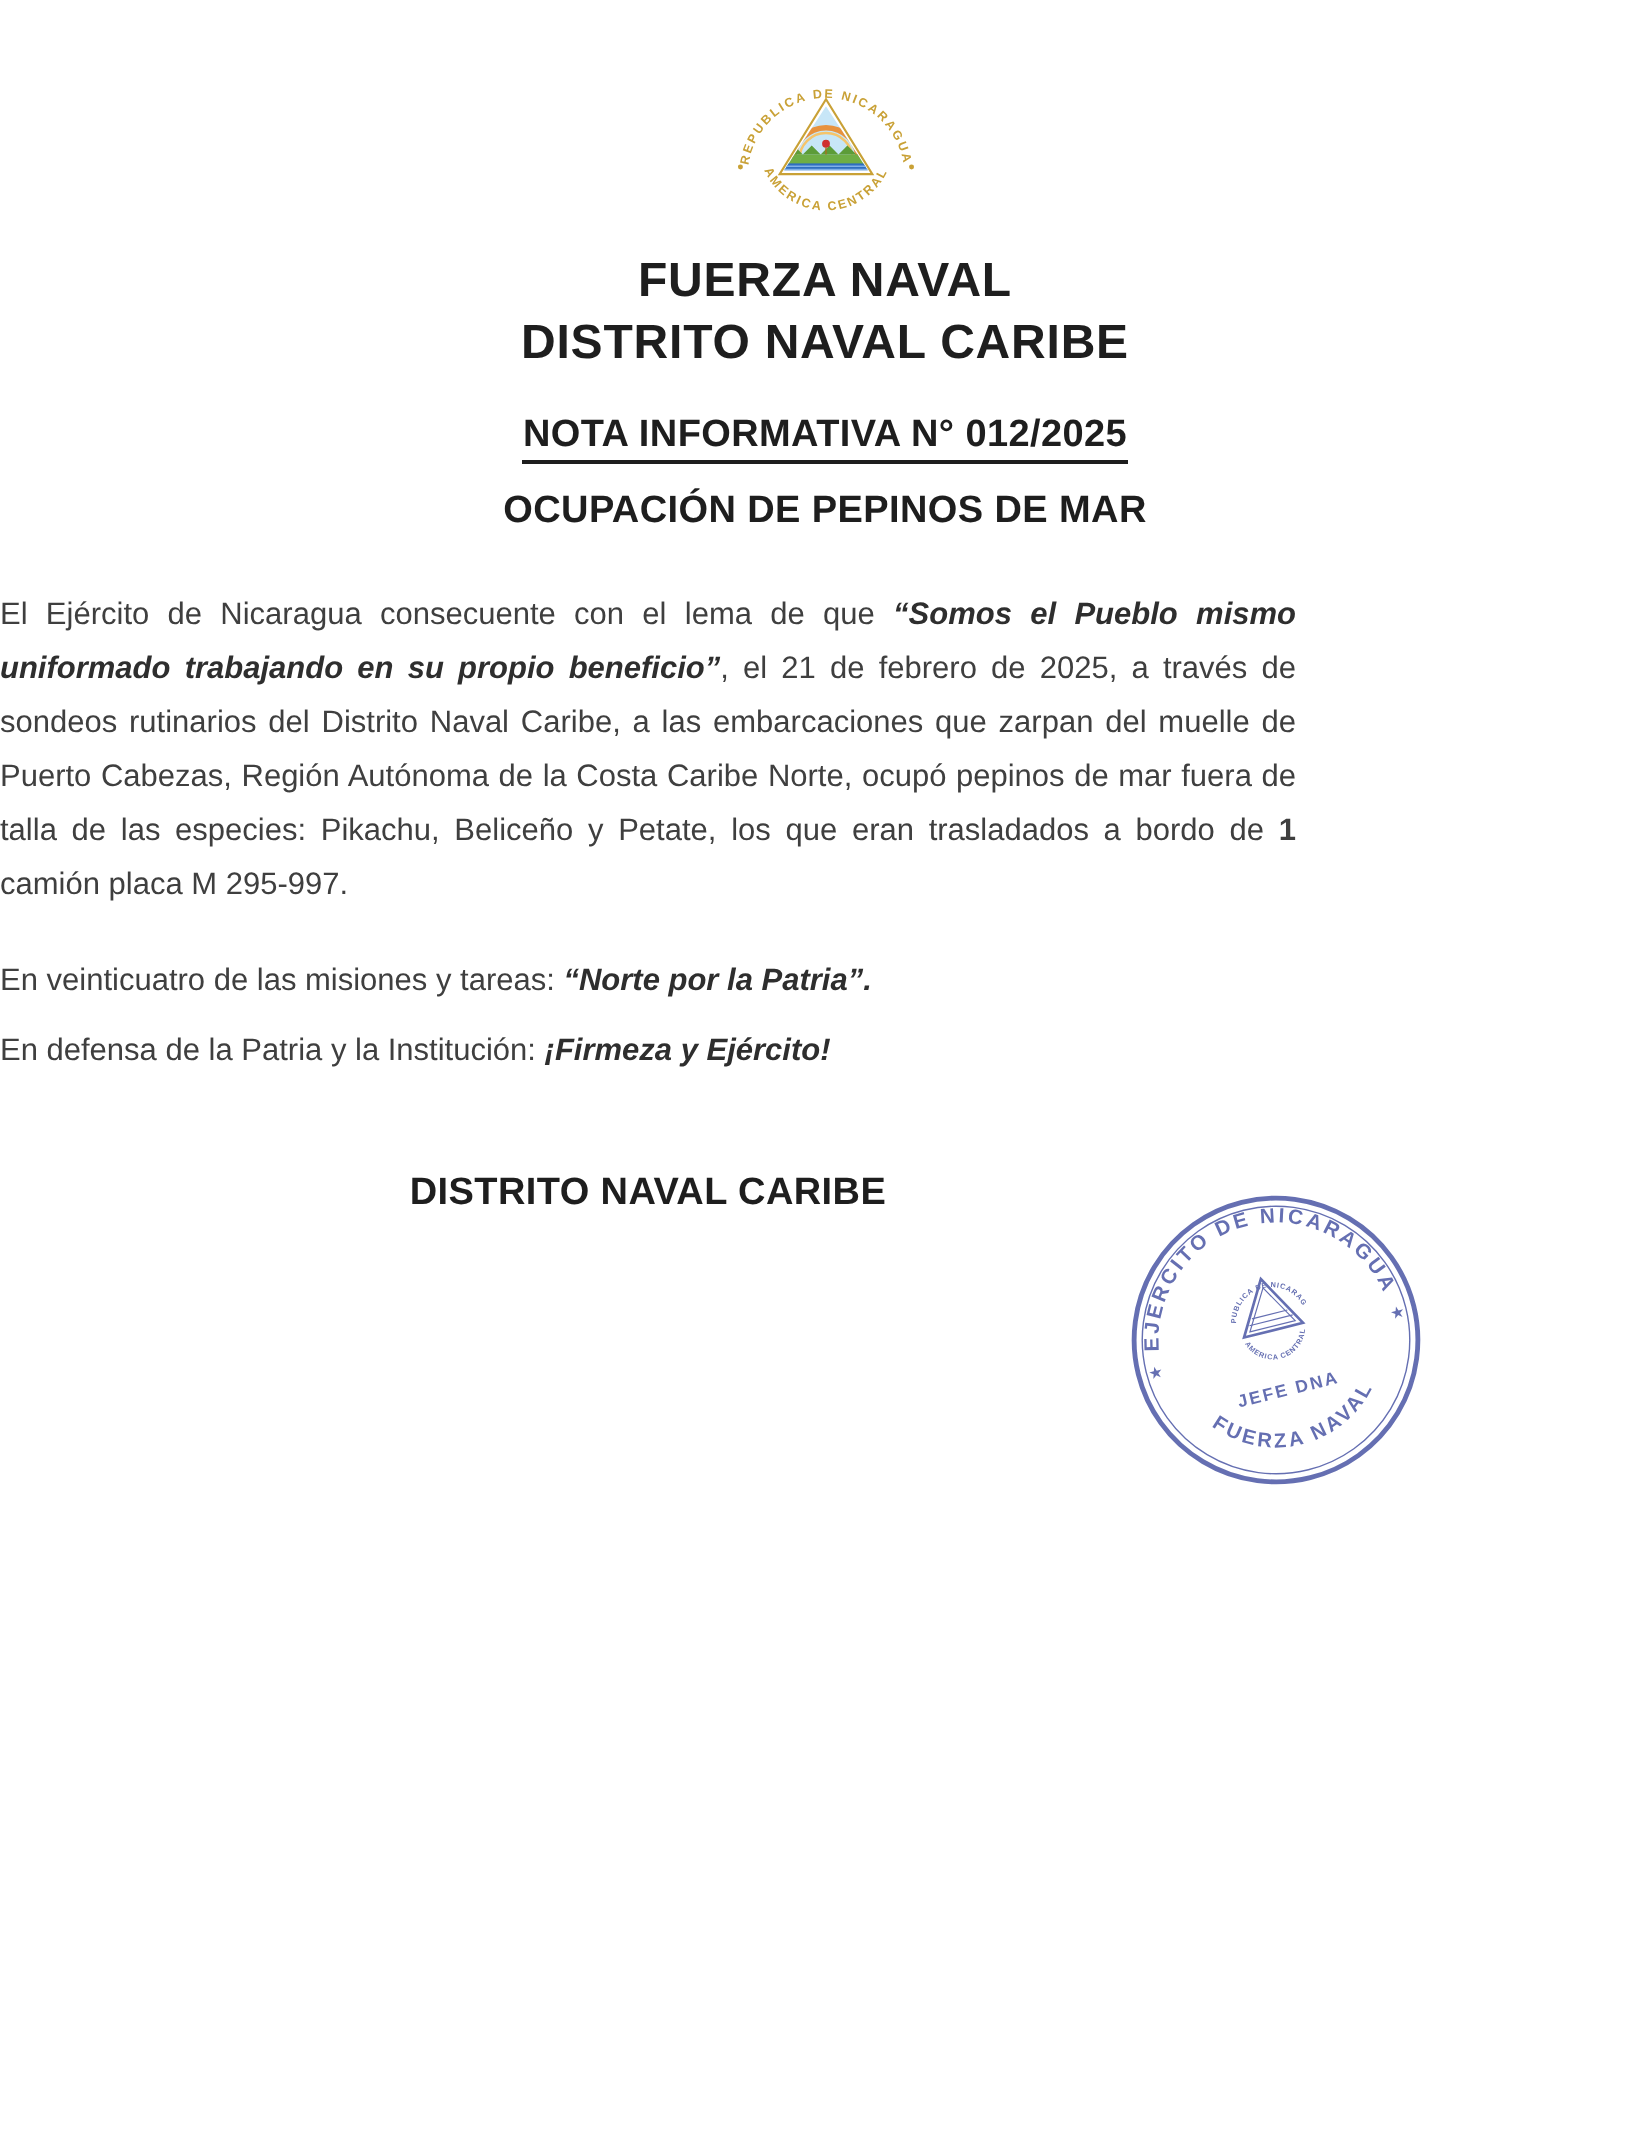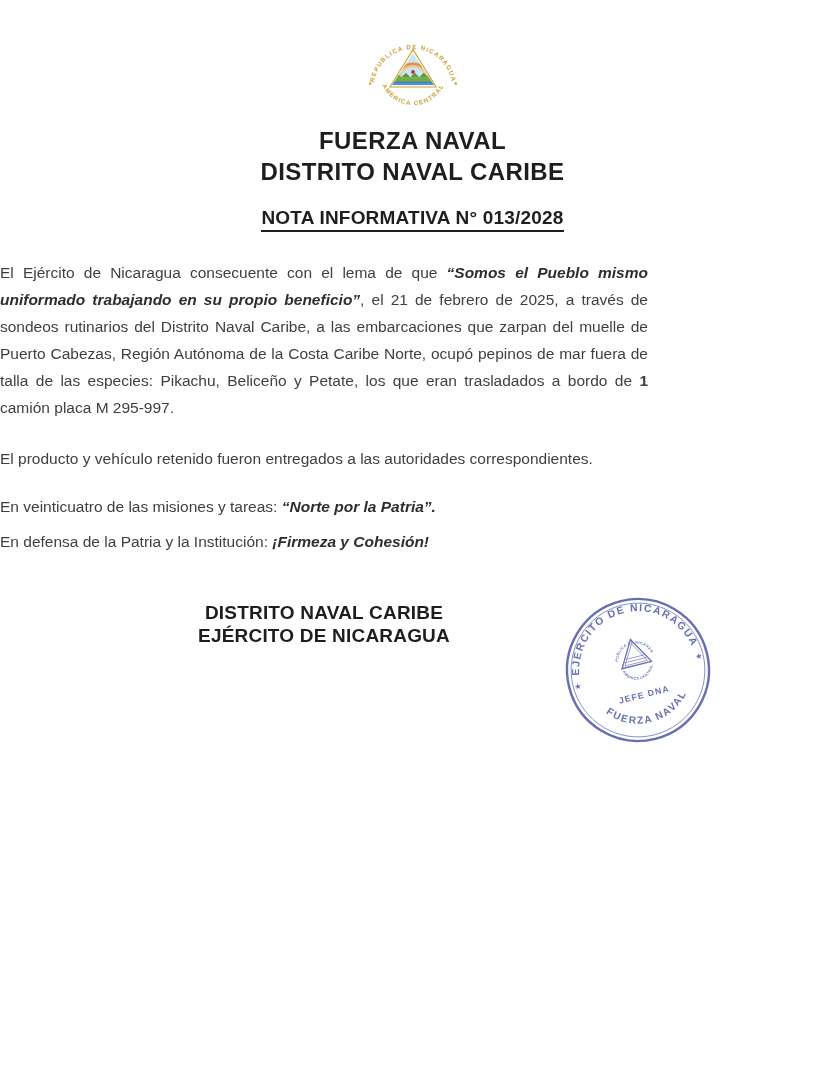--- a/index.html
+++ b/index.html
@@ -69,37 +69,36 @@
       </g>
     </svg>
   </div>
 
   <div class="titles">
     <div class="t">FUERZA NAVAL</div>
     <div class="t">DISTRITO NAVAL CARIBE</div>
   </div>
 
   <div class="note-line">
-    <span>NOTA INFORMATIVA N° 013/2028</span>
+    <span>NOTA INFORMATIVA N° 012/2025</span>
   </div>
 
+  <div class="subject">OCUPACIÓN DE PEPINOS DE MAR</div>
 
   <div class="content">
     <p class="p1 justify"><span>El Ejército de Nicaragua consecuente con el lema de que </span><span class="bi">“Somos el Pueblo mismo uniformado trabajando en su propio beneficio”</span><span>, el 21 de febrero de 2025, a través de sondeos rutinarios del Distrito Naval Caribe, a las embarcaciones que zarpan del muelle de Puerto Cabezas, Región Autónoma de la Costa Caribe Norte, ocupó pepinos de mar fuera de talla de las especies: Pikachu, Beliceño y Petate, los que eran trasladados a bordo de </span><span class="b">1</span><span> camión placa M 295-997.</span></p>
 
-    <p class="p2">El producto y vehículo retenido fueron entregados a las autoridades correspondientes.</p>
 
     <p class="p3"><span>En veinticuatro de las misiones y tareas: </span><span class="bi">“Norte por la Patria”.</span></p>
 
-    <p class="p4"><span>En defensa de la Patria y la Institución: </span><span class="bi">¡Firmeza y Cohesión!</span></p>
+    <p class="p4"><span>En defensa de la Patria y la Institución: </span><span class="bi">¡Firmeza y Ejército!</span></p>
 
 
     <div class="signature">
       <div>DISTRITO NAVAL CARIBE</div>
-      <div>EJÉRCITO DE NICARAGUA</div>
     </div>
   </div>
 
   <div class="stamp">
     <svg viewBox="0 0 150 150" width="152" height="152">
       <defs>
         <path id="sta" d="M 17,75 A 58,58 0 0 1 133,75"></path>
         <path id="sba" d="M 22,75 A 53,53 0 0 0 128,75"></path>
         <path id="eta" d="M 58,62 A 17.5,17.5 0 0 1 92,62"></path>
         <path id="eba" d="M 60,74 A 16,16 0 0 0 90,74"></path>

